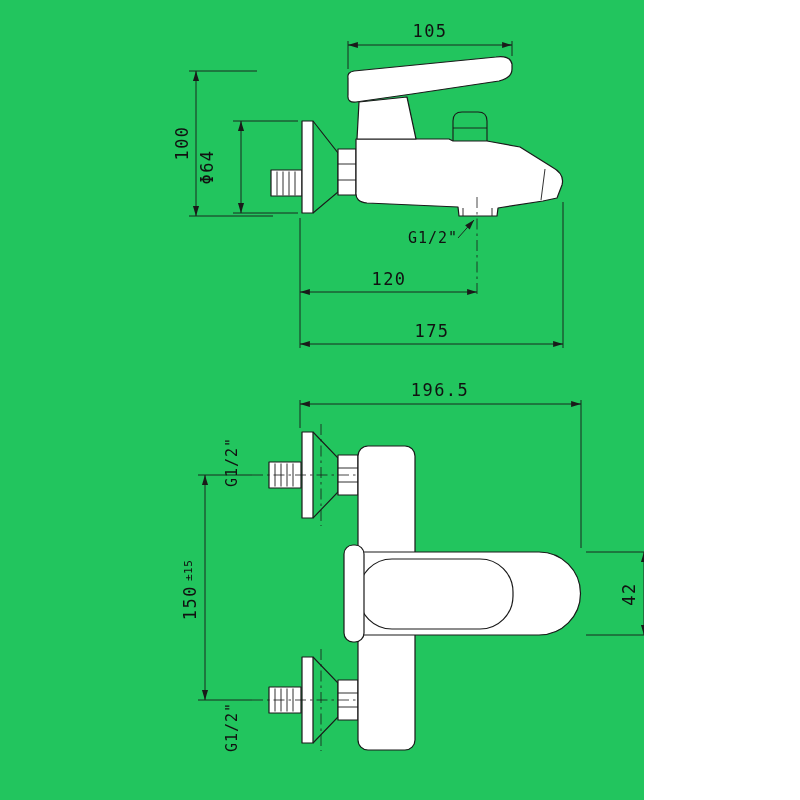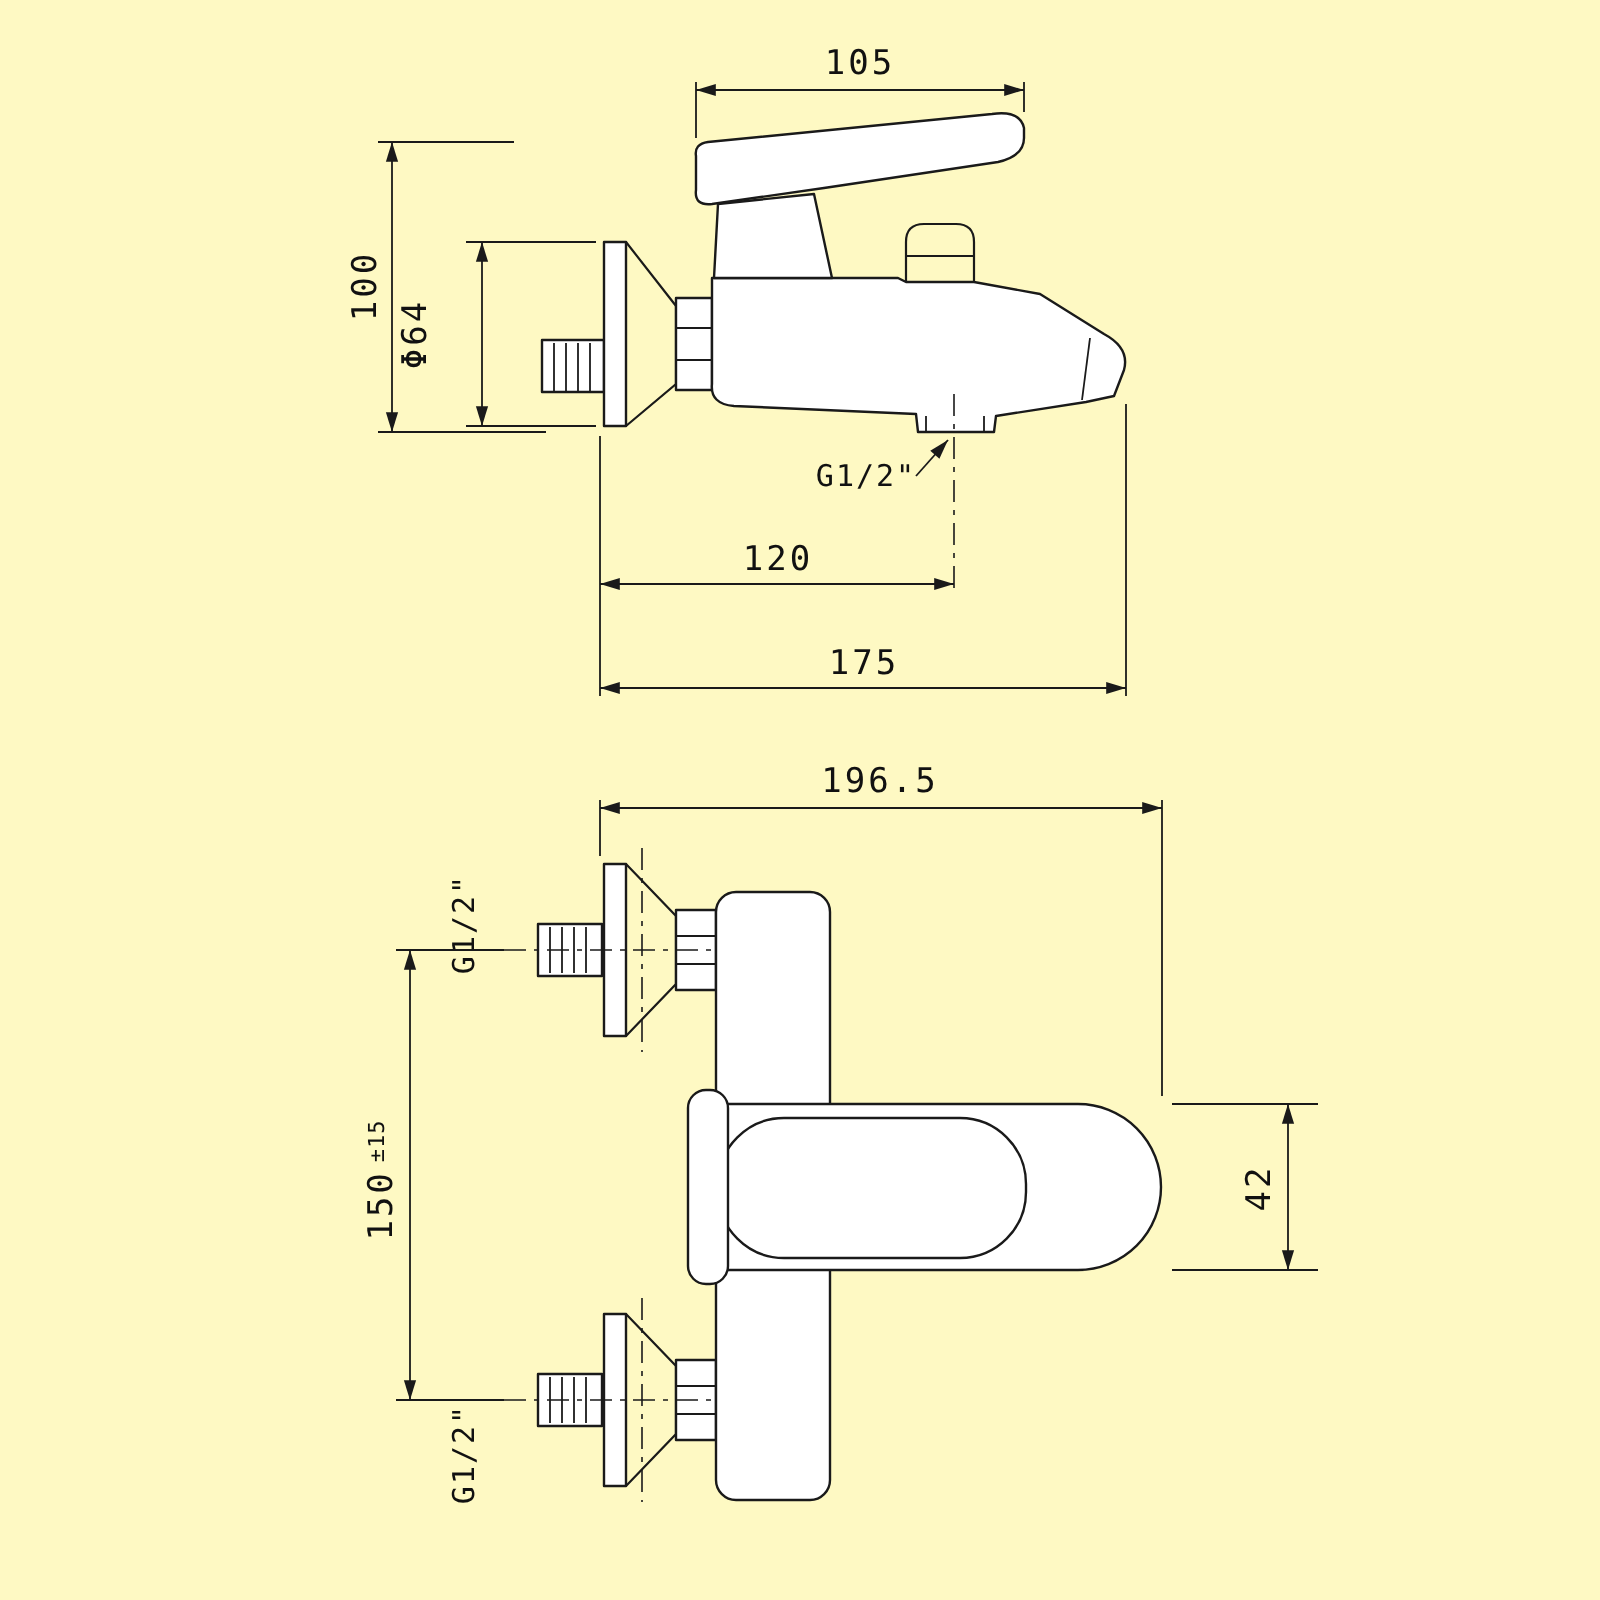--- a/index.html
+++ b/index.html
@@ -1,16 +1,16 @@
 <!DOCTYPE html>
 <html><head>
 <meta charset="utf-8">
 <style>
   html,body{margin:0;padding:0;background:#fff;}
-  .canvas{width:800px;height:800px;background:#fef9c3;position:relative;overflow:hidden;}
+  .canvas{width:644px;height:800px;background:#22c55e;position:relative;overflow:hidden;}
   svg{display:block;}
   .shape{fill:#ffffff;stroke:#1a1a1a;stroke-width:1.2;stroke-linejoin:round;}
   .ln{fill:none;stroke:#1a1a1a;stroke-width:1.1;}
   .thin{fill:none;stroke:#1a1a1a;stroke-width:0.9;}
   .cl{fill:none;stroke:#1a1a1a;stroke-width:0.8;stroke-dasharray:11 4 2.5 4;}
   .dimline{fill:none;stroke:#1a1a1a;stroke-width:0.9;}
   text{font-family:"DejaVu Sans Mono","Liberation Mono",monospace;fill:#111111;}
   .dimtext{font-size:17px;letter-spacing:1.5px;}
   .threadtext{font-size:15px;letter-spacing:1px;}
   .toltext{font-size:11px;letter-spacing:0.5px;}

